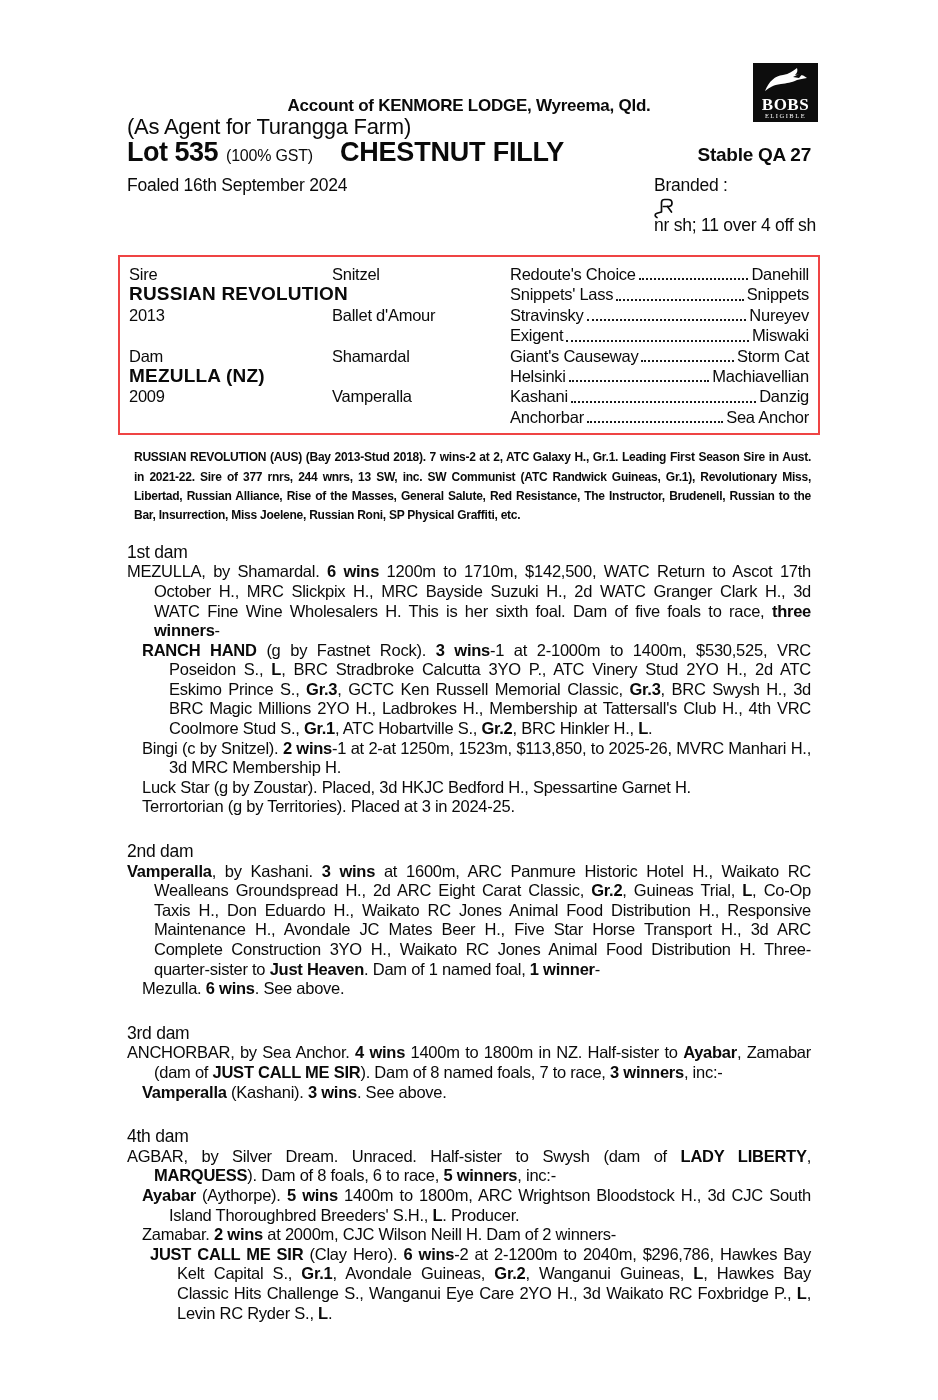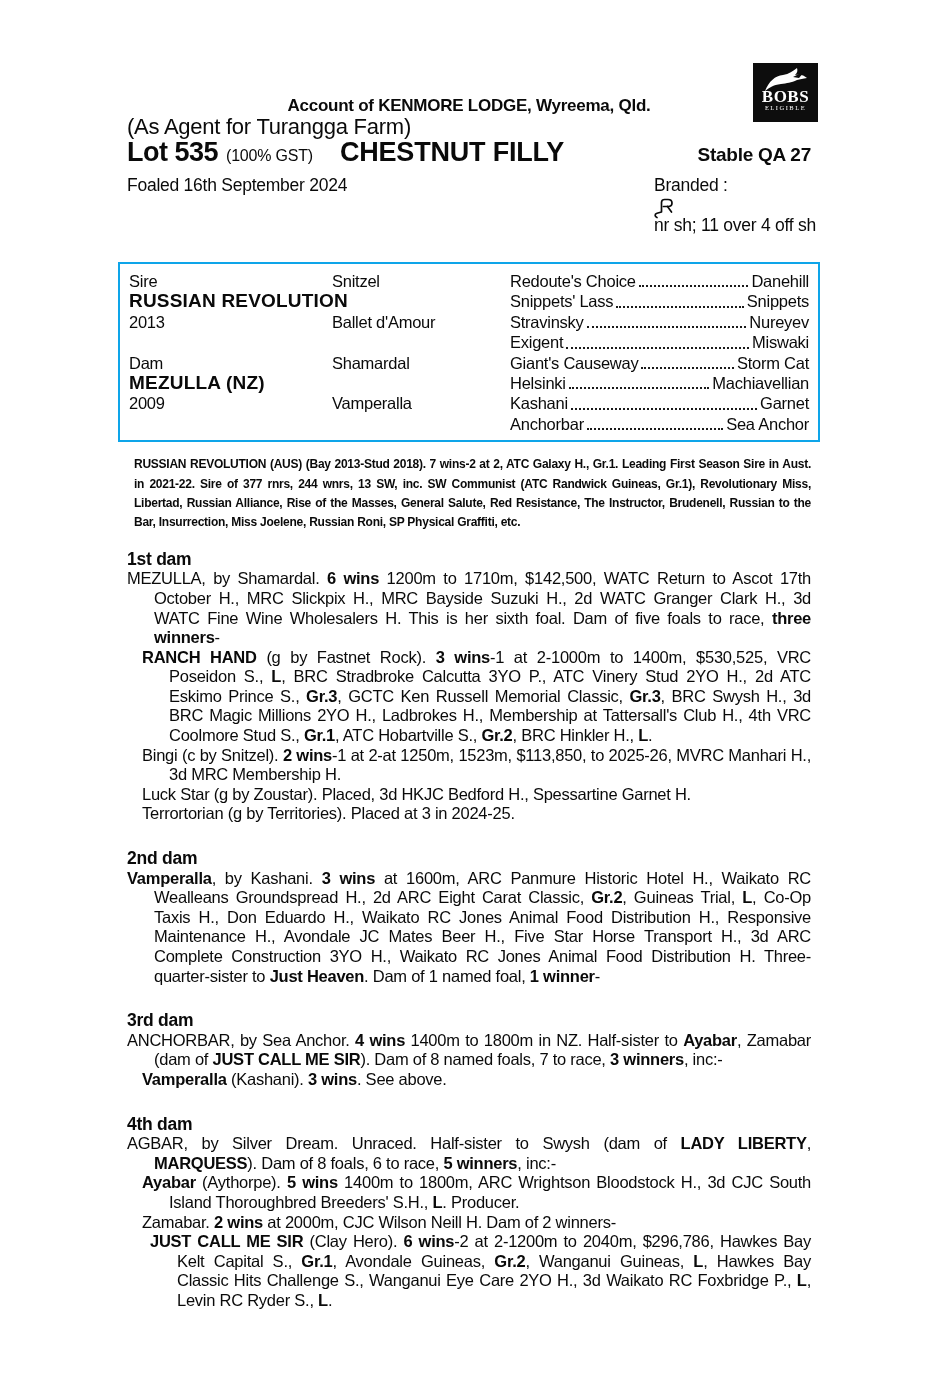--- a/index.html
+++ b/index.html
@@ -20,40 +20,40 @@
   .b { font-weight:700; }
 
   
   .account-line { text-align:center; font-weight:700; font-size:17px; }
   .agent-line   { font-size:22px; margin-top:1px; }
 
   .bobs {
     position:absolute; top:63px; right:120px;
     width:65px; height:59px; background:#0d0d0d;
     display:flex; flex-direction:column; align-items:center; justify-content:flex-end;
-    padding-bottom:11px;
+    padding-bottom:3px;
   }
   .bobs svg { position:absolute; top:4px; left:10px; }
   .bobs .bobs-word { color:#fff; font-family:"Liberation Serif", serif; font-weight:700; font-size:17px; letter-spacing:0.5px; line-height:15px; }
   .bobs .bobs-sub  { color:#fff; font-family:"Liberation Serif", serif; font-size:6.5px; letter-spacing:1.5px; line-height:7px; }
 
   .lot-row { display:flex; align-items:baseline; margin-top:7px; white-space:nowrap; }
   .lot-number { font-weight:700; font-size:27px; letter-spacing:-0.5px; }
   .gst-note   { font-size:16px; margin-left:8px; letter-spacing:-0.2px; }
   .horse-desc { font-weight:700; font-size:27px; letter-spacing:-0.2px; margin-left:27px; }
   .stable     { font-weight:700; font-size:19px; margin-left:auto; }
 
   .foaled-row { display:flex; justify-content:space-between; align-items:baseline; margin-top:10px; font-size:17.5px; }
   .branded { display:flex; align-items:baseline;flex-direction:column; }
   .brand-mark { position:relative; top:3px; margin:0 5px; }
 
   
   .ped-table {
-    margin:26px -9px 0 -9px;
-    border:2px solid #0ea5e9;
+    margin:19px -9px 0 -9px;
+    border:2px solid #ef4444;
     padding:7px 9px 6px 9px;
   }
   .ped-row { display:flex; height:20.4px; line-height:20.4px; }
   .ped-c1 { width:203px; flex:0 0 203px; white-space:nowrap; overflow:visible; }
   .ped-c2 { width:178px; flex:0 0 178px; white-space:nowrap; }
   .ped-c3 { flex:1 1 auto; display:flex; }
   .ped-c3 span { white-space:nowrap; }
   .ped-name { font-weight:700; font-size:19px; letter-spacing:0.2px; }
   .dots { flex:1 1 auto; margin:0 3px; border-bottom:2px dotted #1a1a1a; transform:translateY(-4px); }
 
@@ -61,21 +61,21 @@
   .sire-summary {
     margin-top:13px;
     font-weight:700;
     text-align:justify;
     font-size:12px;
     line-height:19.4px;
     padding-left:7px;
   }
 
   
-  .dam-heading { font-weight:700; font-size:17.5px; margin-top:25px; }
+  .dam-heading { font-weight:400; font-size:17.5px; margin-top:25px; }
   .sections > .dam-heading:first-child { margin-top:17px; }
   .para { text-align:justify; }
   .lvl0 { padding-left:27px; text-indent:-27px; }
   .lvl1 { margin-left:15px; padding-left:27px; text-indent:-27px; }
   .lvl2 { margin-left:23px; padding-left:27px; text-indent:-27px; }
 </style>
 </head>
 <body>
 
 <div class="page">
@@ -167,21 +167,21 @@
             <span class="dots"></span>
             <span>Machiavellian</span>
           </div>
         </div>
         <div class="ped-row">
           <div class="ped-c1">2009</div>
           <div class="ped-c2">Vamperalla</div>
           <div class="ped-c3">
             <span>Kashani</span>
             <span class="dots"></span>
-            <span>Garnet</span>
+            <span>Danzig</span>
           </div>
         </div>
         <div class="ped-row">
           <div class="ped-c1"></div>
           <div class="ped-c2"></div>
           <div class="ped-c3">
             <span>Anchorbar</span>
             <span class="dots"></span>
             <span>Sea Anchor</span>
           </div>
@@ -192,20 +192,21 @@
 
     <div class="sections">
         <div class="dam-heading">1st dam</div>
         <div class="para lvl0"><span>MEZULLA, by Shamardal. </span><span class="b">6 wins</span><span> 1200m to 1710m, $142,500, WATC Return to Ascot 17th October H., MRC Slickpix H., MRC Bayside Suzuki H., 2d WATC Granger Clark H., 3d WATC Fine Wine Wholesalers H. This is her sixth foal. Dam of five foals to race, </span><span class="b">three winners</span><span>-</span></div>
         <div class="para lvl1"><span class="b">RANCH HAND</span><span> (g by Fastnet Rock). </span><span class="b">3 wins</span><span>-1 at 2-1000m to 1400m, $530,525, VRC Poseidon S., </span><span class="b">L</span><span>, BRC Stradbroke Calcutta 3YO P., ATC Vinery Stud 2YO H., 2d ATC Eskimo Prince S., </span><span class="b">Gr.3</span><span>, GCTC Ken Russell Memorial Classic, </span><span class="b">Gr.3</span><span>, BRC Swysh H., 3d BRC Magic Millions 2YO H., Ladbrokes H., Membership at Tattersall's Club H., 4th VRC Coolmore Stud S., </span><span class="b">Gr.1</span><span>, ATC Hobartville S., </span><span class="b">Gr.2</span><span>, BRC Hinkler H., </span><span class="b">L</span><span>.</span></div>
         <div class="para lvl1"><span>Bingi (c by Snitzel). </span><span class="b">2 wins</span><span>-1 at 2-at 1250m, 1523m, $113,850, to 2025-26, MVRC Manhari H., 3d MRC Membership H.</span></div>
         <div class="para lvl1"><span>Luck Star (g by Zoustar). Placed, 3d HKJC Bedford H., Spessartine Garnet H.</span></div>
         <div class="para lvl1"><span>Terrortorian (g by Territories). Placed at 3 in 2024-25.</span></div>
         <div class="dam-heading">2nd dam</div>
         <div class="para lvl0"><span class="b">Vamperalla</span><span>, by Kashani. </span><span class="b">3 wins</span><span> at 1600m, ARC Panmure Historic Hotel H., Waikato RC Wealleans Groundspread H., 2d ARC Eight Carat Classic, </span><span class="b">Gr.2</span><span>, Guineas Trial, </span><span class="b">L</span><span>, Co-Op Taxis H., Don Eduardo H., Waikato RC Jones Animal Food Distribution H., Responsive Maintenance H., Avondale JC Mates Beer H., Five Star Horse Transport H., 3d ARC Complete Construction 3YO H., Waikato RC Jones Animal Food Distribution H. Three-quarter-sister to </span><span class="b">Just Heaven</span><span>. Dam of 1 named foal, </span><span class="b">1 winner</span><span>-</span></div>
+        <div class="para lvl1"><span>Mezulla. </span><span class="b">6 wins</span><span>. See above.</span></div>
         <div class="dam-heading">3rd dam</div>
         <div class="para lvl0"><span>ANCHORBAR, by Sea Anchor. </span><span class="b">4 wins</span><span> 1400m to 1800m in NZ. Half-sister to </span><span class="b">Ayabar</span><span>, Zamabar (dam of </span><span class="b">JUST CALL ME SIR</span><span>). Dam of 8 named foals, 7 to race, </span><span class="b">3 winners</span><span>, inc:-</span></div>
         <div class="para lvl1"><span class="b">Vamperalla</span><span> (Kashani). </span><span class="b">3 wins</span><span>. See above.</span></div>
         <div class="dam-heading">4th dam</div>
         <div class="para lvl0"><span>AGBAR, by Silver Dream. Unraced. Half-sister to Swysh (dam of </span><span class="b">LADY LIBERTY</span><span>, </span><span class="b">MARQUESS</span><span>). Dam of 8 foals, 6 to race, </span><span class="b">5 winners</span><span>, inc:-</span></div>
         <div class="para lvl1"><span class="b">Ayabar</span><span> (Aythorpe). </span><span class="b">5 wins</span><span> 1400m to 1800m, ARC Wrightson Bloodstock H., 3d CJC South Island Thoroughbred Breeders' S.H., </span><span class="b">L</span><span>. Producer.</span></div>
         <div class="para lvl1"><span>Zamabar. </span><span class="b">2 wins</span><span> at 2000m, CJC Wilson Neill H. Dam of 2 winners-</span></div>
         <div class="para lvl2"><span class="b">JUST CALL ME SIR</span><span> (Clay Hero). </span><span class="b">6 wins</span><span>-2 at 2-1200m to 2040m, $296,786, Hawkes Bay Kelt Capital S., </span><span class="b">Gr.1</span><span>, Avondale Guineas, </span><span class="b">Gr.2</span><span>, Wanganui Guineas, </span><span class="b">L</span><span>, Hawkes Bay Classic Hits Challenge S., Wanganui Eye Care 2YO H., 3d Waikato RC Foxbridge P., </span><span class="b">L</span><span>, Levin RC Ryder S., </span><span class="b">L</span><span>.</span></div>
       </div>
 

